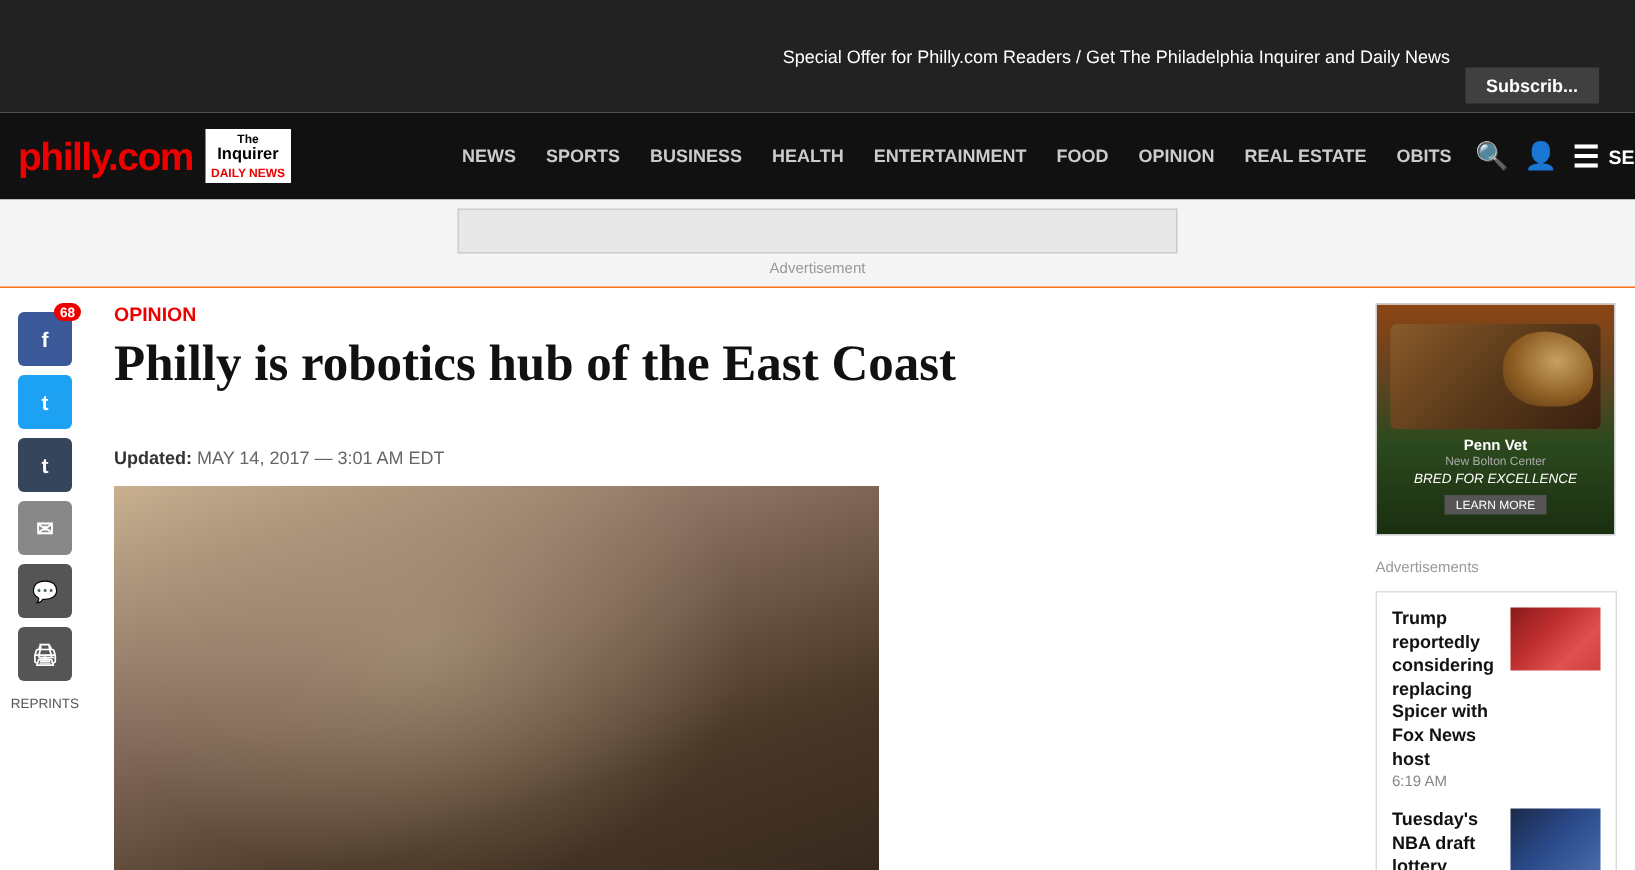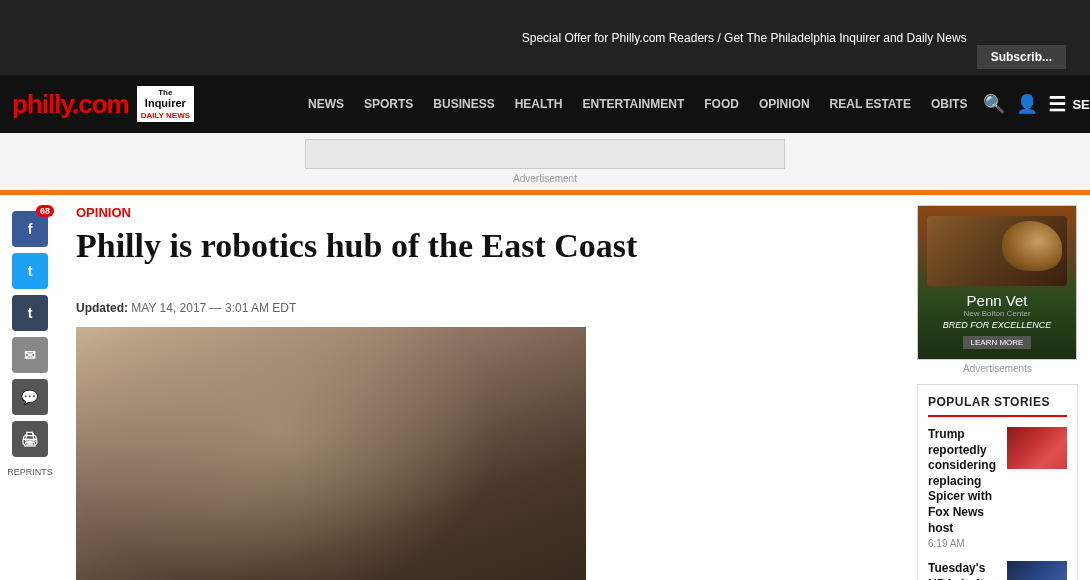--- a/index.html
+++ b/index.html
@@ -96,21 +96,21 @@
     }
     .sections-icon { font-size: 20px; }
 
     
     .ad-bar {
       background: #f5f5f5;
       text-align: center;
       padding: 6px;
       font-size: 10px;
       color: #999;
-      border-bottom: 5px solid #f97316;
+      border-bottom: 1px solid #f97316;
     }
     .ad-placeholder {
       background: #e8e8e8;
       border: 1px solid #ccc;
       height: 30px;
       width: 480px;
       display: inline-block;
       line-height: 30px;
       font-size: 11px;
       color: #aaa;
@@ -274,36 +274,36 @@
       overflow: hidden;
     }
     .penn-vet-horse::after {
       content: '';
       position: absolute;
       top: 5px; right: 5px;
       width: 60px; height: 50px;
       background: radial-gradient(ellipse at 60% 40%, #c8a060 0%, #8a5a20 60%, transparent 100%);
       border-radius: 50% 60% 40% 50%;
     }
-    .penn-vet-name { font-weight: normal; font-size: 15px; }
+    .penn-vet-name { font-weight: bold; font-size: 10px; }
     .penn-vet-sub { font-size: 8px; color: #aaa; }
     .penn-vet-bred { font-size: 9px; font-style: italic; margin: 2px 0; }
     .penn-vet-learn {
       background: #555;
       color: #fff;
       font-size: 8px;
       padding: 2px 8px;
       margin-top: 4px;
       cursor: pointer;
     }
     .ad-label {
       font-size: 10px;
       color: #999;
-      text-align: center;
-      margin-top: 3px;
+      text-align: left;
+      margin-top: 16px;
       margin-bottom: 10px;
     }
     .popular-section {
       background: #fff;
       border: 1px solid #ddd;
       padding: 10px;
     }
     .popular-title {
       font-size: 12px;
       font-weight: bold;
@@ -442,21 +442,20 @@
         <div class="penn-vet-horse"></div>
         <div class="penn-vet-name">Penn Vet</div>
         <div class="penn-vet-sub">New Bolton Center</div>
         <div class="penn-vet-bred">BRED FOR EXCELLENCE</div>
         <div class="penn-vet-learn">LEARN MORE</div>
       </div>
     </div>
     <div class="ad-label">Advertisements</div>
 
     <div class="popular-section">
-      <div class="popular-title">POPULAR STORIES</div>
 
       <div class="popular-item">
         <div class="popular-text">
           <div class="popular-headline">Trump reportedly considering replacing Spicer with Fox News host</div>
           <div class="popular-time">6:19 AM</div>
         </div>
         <div class="popular-thumb thumb1"></div>
       </div>
 
       <div class="popular-item">

